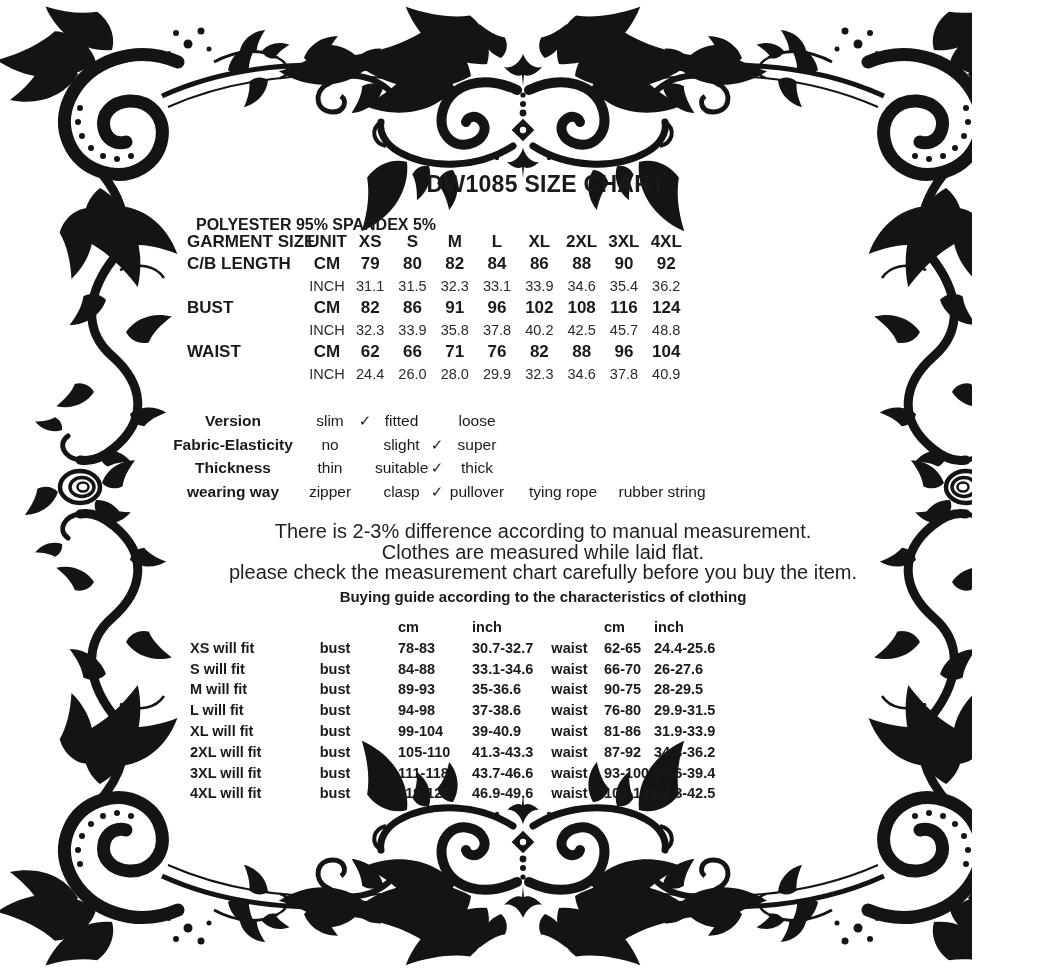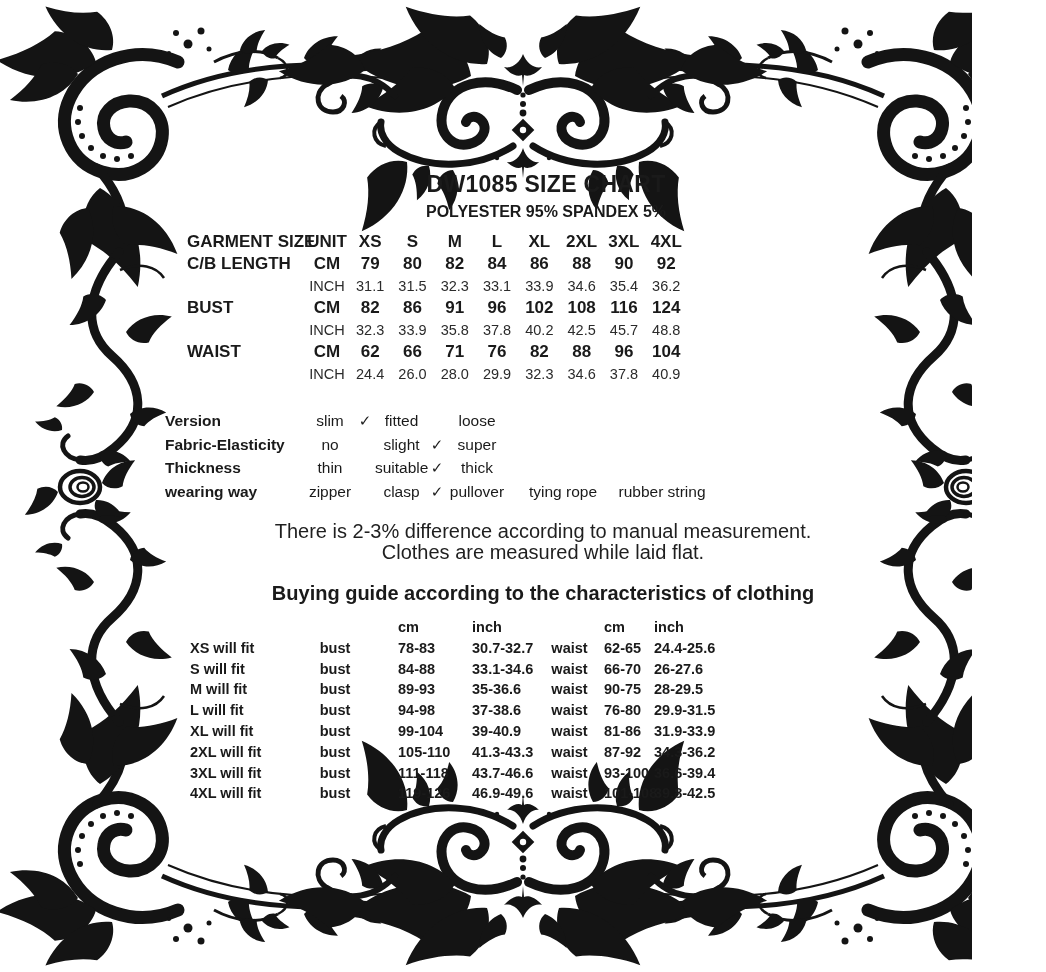--- a/index.html
+++ b/index.html
@@ -8,50 +8,50 @@
     overflow:hidden; color:#1a1a1a;
     font-family:"Liberation Sans", sans-serif;
   }
   .border-svg{position:absolute; left:0; top:0; width:1046px; height:972px; pointer-events:none;}
 
   .title{
     position:absolute; top:171px; left:196px; width:700px; text-align:center;
     font-size:23px; font-weight:700; letter-spacing:.3px;
   }
   .subtitle{
-    position:absolute; top:203px; left:196px; width:700px; text-align:center;
+    position:absolute; top:216px; left:196px; width:700px; 
     font-size:16px; font-weight:700;
   }
 
   
   .size-table{
     position:absolute; left:187px; top:231px;
     display:grid; grid-template-columns:118px 44px repeat(8,42.3px);
   }
   .size-table .cell{height:22px; line-height:22px; text-align:center; white-space:nowrap;}
   .size-table .lbl{text-align:left;}
   .st-bold{font-weight:700; font-size:17px;}
   .st-reg{font-weight:400; font-size:14.5px; color:#2b2b2b;}
 
   
   .attr-table{
     position:absolute; left:165px; top:409px;
     display:grid; grid-template-columns:140px 50px 20px 53px 18px 62px 110px 88px;
     font-size:15.5px;
   }
   .attr-table .cell{height:23.5px; line-height:23.5px; text-align:center; white-space:nowrap;}
-  .attr-table .lbl{font-weight:700; text-align:left; padding-right:4px;}
+  .attr-table .lbl{font-weight:700; text-align:center; padding-right:4px;}
   .attr-table .chk{font-size:15px;}
 
   
   .notes{
     position:absolute; left:173px; top:521px; width:740px; text-align:center;
   }
   .notes .note-line{font-size:20px; line-height:20.5px; color:#1f1f1f;}
-  .notes .guide-heading{font-size:20px; font-weight:700; margin-top:20px; line-height:22px;}
+  .notes .guide-heading{font-size:15px; font-weight:700; margin-top:3px; line-height:22px;}
 
   
   .guide-table{
     position:absolute; left:190px; top:617px;
     display:grid; grid-template-columns:120px 50px 102px 85px 45px 60px 95px;
     font-size:14.5px; font-weight:700;
   }
   .guide-table .cell{height:20.8px; line-height:20.8px; white-space:nowrap;}
   .guide-table .g-lbl{text-align:left;}
   .guide-table .g-bust{text-align:center;}
@@ -310,20 +310,21 @@
       <div class="cell ">clasp</div>
       <div class="cell chk">✓</div>
       <div class="cell ">pullover</div>
       <div class="cell ">tying rope</div>
       <div class="cell ">rubber string</div>
     </div>
 
   <div class="notes">
     <div class="note-line">There is 2-3% difference according to manual measurement.</div>
     <div class="note-line">Clothes are measured while laid flat.</div>
+    <div class="note-line">please check the measurement chart carefully before you buy the item.</div>
     <div class="guide-heading">Buying guide according to the characteristics of clothing</div>
   </div>
 
   <div class="guide-table" id="guide-table">
       <div class="cell g-lbl"></div>
       <div class="cell g-bust"></div>
       <div class="cell g-cm">cm</div>
       <div class="cell g-inch">inch</div>
       <div class="cell g-waist"></div>
       <div class="cell g-wcm">cm</div>

